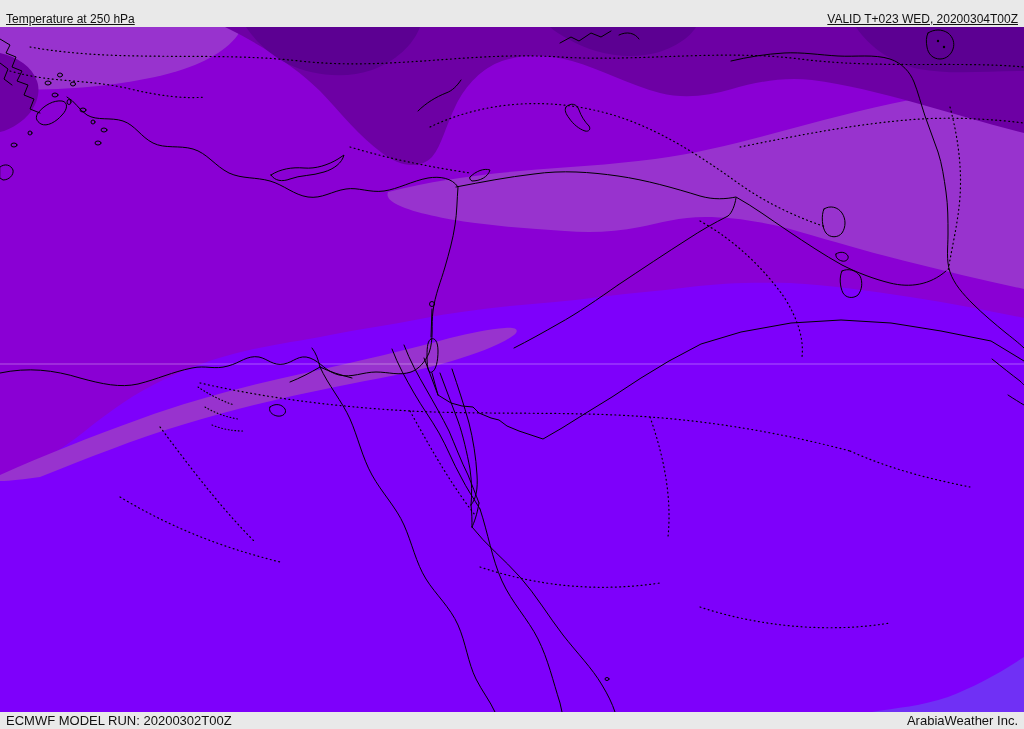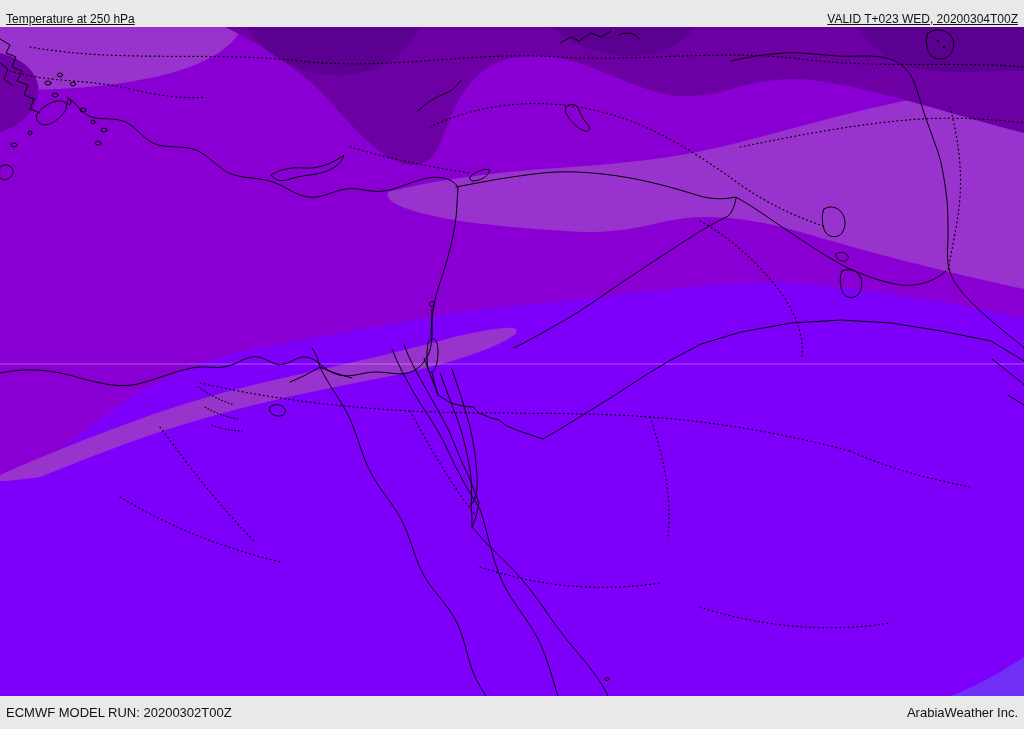--- a/index.html
+++ b/index.html
@@ -7,21 +7,21 @@
     position:relative;width:1024px;height:729px;overflow:hidden;
     font-family:"Liberation Sans","DejaVu Sans",sans-serif;
     background:#7f00ff;
   }
   .bar{
     position:absolute;left:0;width:1024px;background:#e9e9e9;color:#111;
     display:flex;justify-content:space-between;align-items:center;
     box-sizing:border-box;
   }
   .bar.header{top:0;height:38px;font-size:12px;padding:0 6px 0 6px;}
-  .bar.footer{bottom:0;height:33px;font-size:13px;padding:0 6px 0 6px;}
+  .bar.footer{bottom:0;height:17px;font-size:13px;padding:0 6px 0 6px;}
   .bar.header span{text-decoration:underline;white-space:nowrap;}
   .bar.footer span{white-space:nowrap;}
   .mapwrap{position:absolute;top:27px;left:0;width:1024px;height:685px;}
   svg{display:block;}
   .coast{fill:none;stroke:#000;stroke-width:1;stroke-linejoin:round;stroke-linecap:round;}
   .dots{fill:none;stroke:#000;stroke-width:1.2;stroke-dasharray:0.9 3.4;stroke-linecap:round;}
   .dotsdense{fill:none;stroke:#000;stroke-width:1.1;stroke-dasharray:0.8 2.6;stroke-linecap:round;}
   .grat{stroke:rgba(255,255,255,0.35);stroke-width:1;}
 </style>
 </head>

